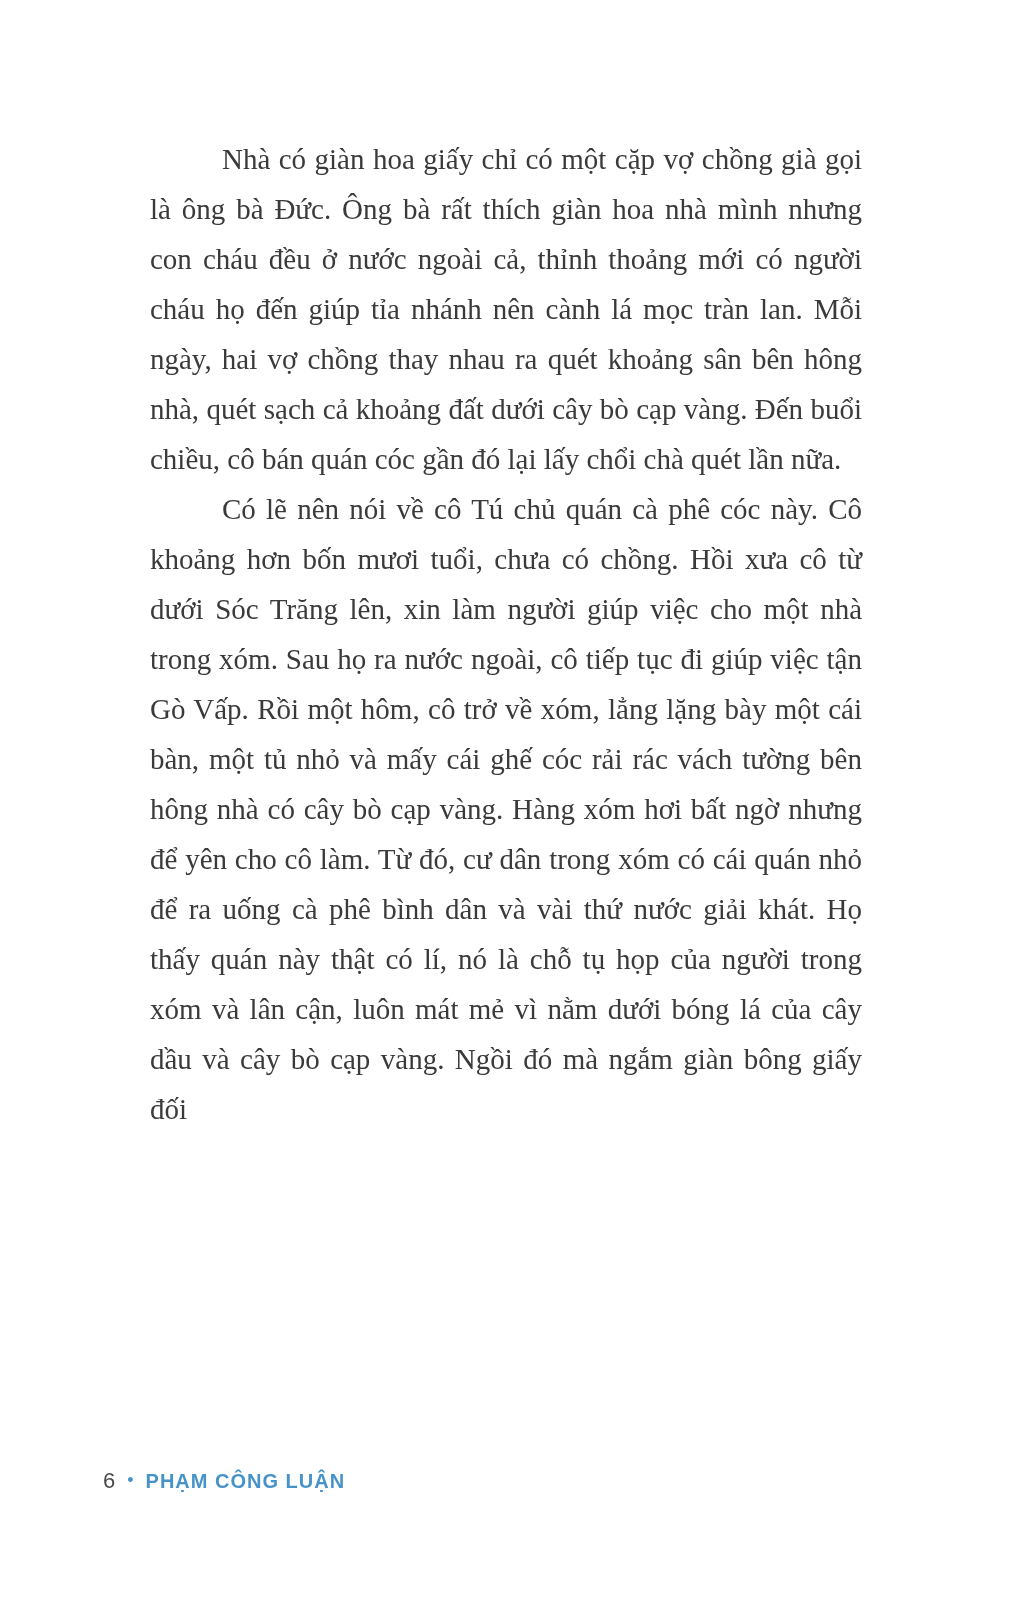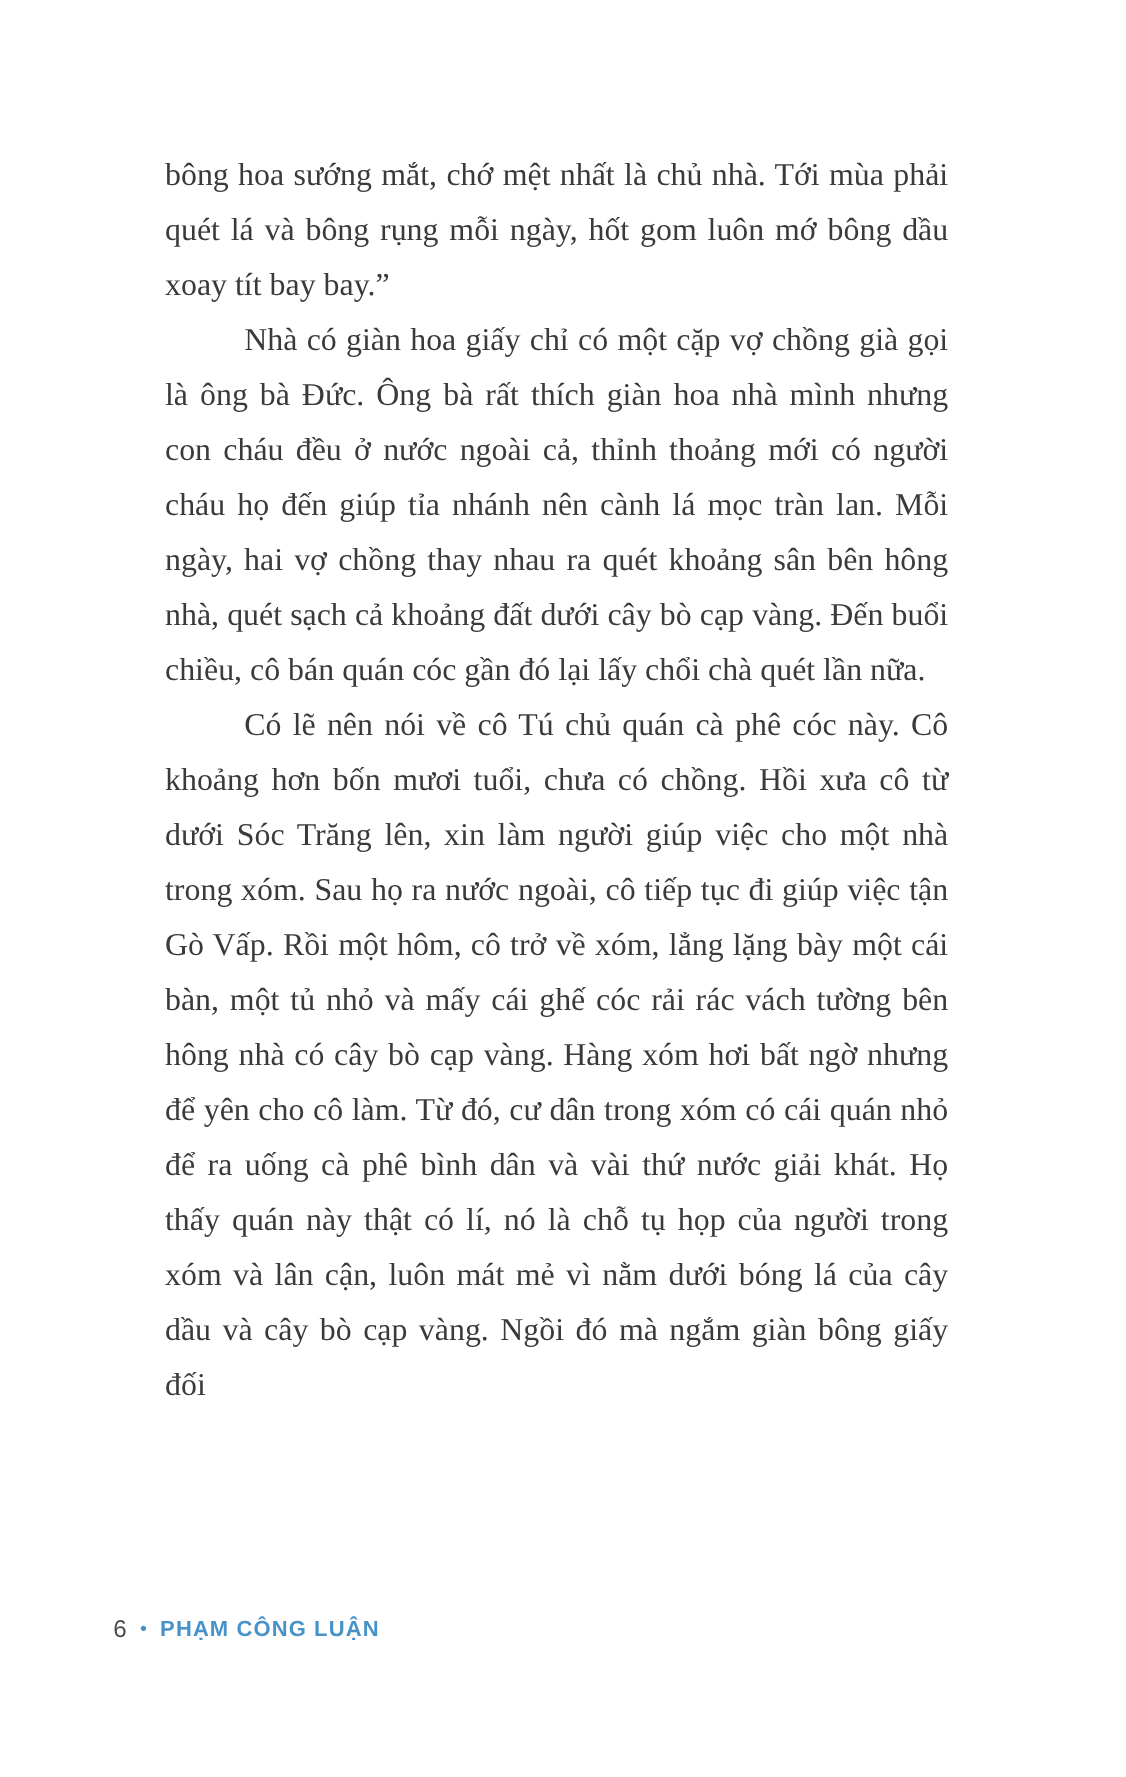--- a/index.html
+++ b/index.html
@@ -60,21 +60,20 @@
     letter-spacing: 1px;
     color: #4793c9;
   }
 </style>
 </head>
 <body>
 
 <div class="page">
 
   <div class="text-block">
-    <p class="para">bông hoa sướng mắt, chớ mệt nhất là chủ nhà. Tới mùa phải quét lá và bông rụng mỗi ngày, hốt gom luôn mớ bông dầu xoay tít bay bay.”</p>
     <p class="para indent">Nhà có giàn hoa giấy chỉ có một cặp vợ chồng già gọi là ông bà Đức. Ông bà rất thích giàn hoa nhà mình nhưng con cháu đều ở nước ngoài cả, thỉnh thoảng mới có người cháu họ đến giúp tỉa nhánh nên cành lá mọc tràn lan. Mỗi ngày, hai vợ chồng thay nhau ra quét khoảng sân bên hông nhà, quét sạch cả khoảng đất dưới cây bò cạp vàng. Đến buổi chiều, cô bán quán cóc gần đó lại lấy chổi chà quét lần nữa.</p>
     <p class="para indent">Có lẽ nên nói về cô Tú chủ quán cà phê cóc này. Cô khoảng hơn bốn mươi tuổi, chưa có chồng. Hồi xưa cô từ dưới Sóc Trăng lên, xin làm người giúp việc cho một nhà trong xóm. Sau họ ra nước ngoài, cô tiếp tục đi giúp việc tận Gò Vấp. Rồi một hôm, cô trở về xóm, lẳng lặng bày một cái bàn, một tủ nhỏ và mấy cái ghế cóc rải rác vách tường bên hông nhà có cây bò cạp vàng. Hàng xóm hơi bất ngờ nhưng để yên cho cô làm. Từ đó, cư dân trong xóm có cái quán nhỏ để ra uống cà phê bình dân và vài thứ nước giải khát. Họ thấy quán này thật có lí, nó là chỗ tụ họp của người trong xóm và lân cận, luôn mát mẻ vì nằm dưới bóng lá của cây dầu và cây bò cạp vàng. Ngồi đó mà ngắm giàn bông giấy đối</p>
   </div>
 
   <div class="footer">
     <span class="page-num">6</span>
     <span class="bullet">•</span>
     <span class="author">PHẠM CÔNG LUẬN</span>
   </div>
 

